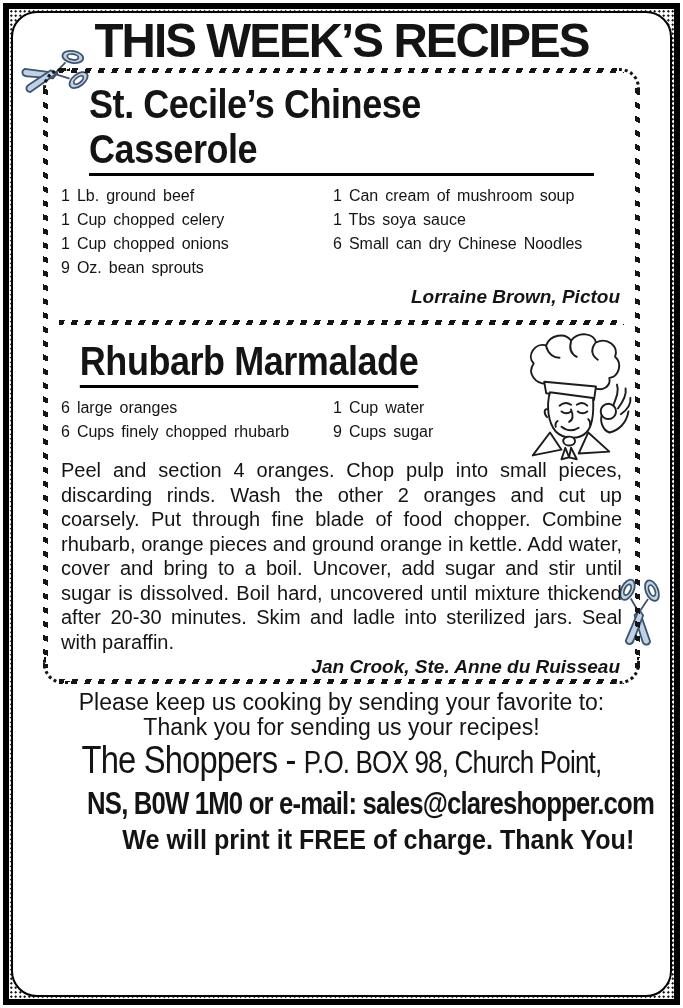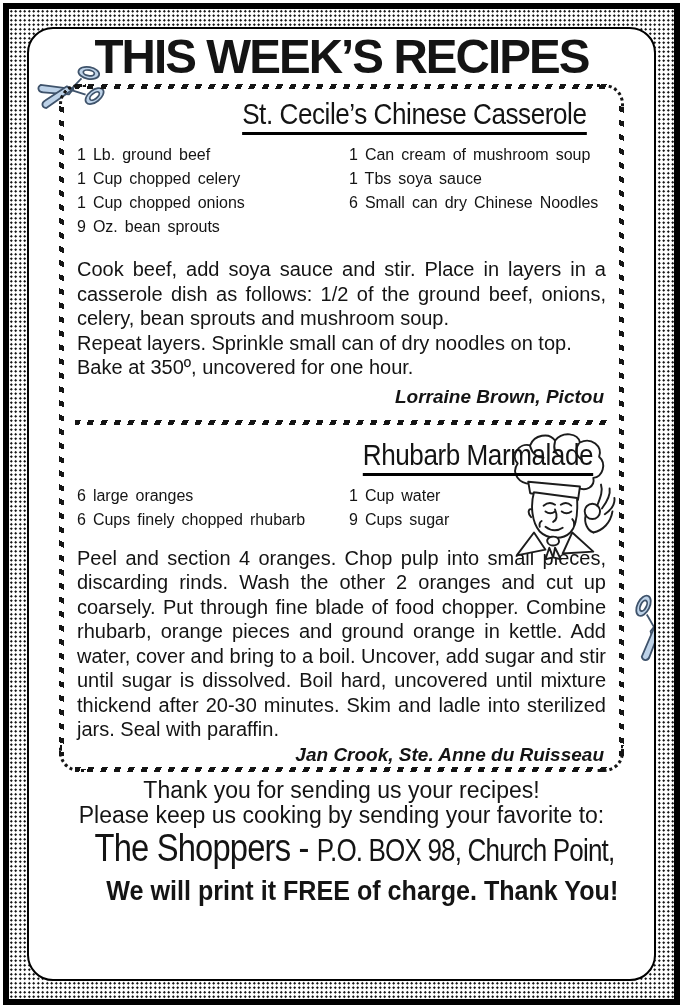--- a/index.html
+++ b/index.html
@@ -2,21 +2,21 @@
 <html><head>
 <meta charset="utf-8">
 <style>
   html,body{margin:0;padding:0;background:#fff;}
   body{width:683px;height:1008px;position:relative;font-family:"Liberation Sans",sans-serif;color:#141414;overflow:hidden;}
   .frame{position:absolute;inset:0;background:#fff;padding:3px;box-sizing:border-box;}
   .black-border{width:100%;height:100%;box-sizing:border-box;border:6px solid #000;
     background-color:#fff;
     background-image:radial-gradient(circle,#000 0.9px,transparent 1.1px);
     background-size:4.5px 4.5px;
-    padding:18px;}
+    padding:2px;}
   .paper{width:100%;height:100%;box-sizing:border-box;background:#fff;border:2px solid #000;
     border-radius:26px;position:relative;overflow:hidden;padding:0 16px;}
 
   h1.title{margin:4px 0 0 0;text-align:center;font-size:49px;line-height:0.94;font-weight:bold;
     letter-spacing:-2px;transform:scaleX(0.97);transform-origin:center;}
 
   
   .recipes-box{position:relative;margin:5px 14px 2px 14px;padding:10px 18px 4px 18px;}
   .d-edge-h{position:absolute;height:5px;left:16px;right:16px;
     background:repeating-linear-gradient(112deg,#151515 0 5.5px,transparent 5.5px 12.5px);}
@@ -27,21 +27,21 @@
   .d-left{left:0;}
   .d-right{right:0;}
   .corner{position:absolute;width:24px;height:24px;}
   .c-tl{top:0;left:0;border-top:3px dotted #151515;border-left:3px dotted #151515;border-top-left-radius:20px;}
   .c-tr{top:0;right:0;border-top:3px dotted #151515;border-right:3px dotted #151515;border-top-right-radius:20px;}
   .c-bl{bottom:0;left:0;border-bottom:3px dotted #151515;border-left:3px dotted #151515;border-bottom-left-radius:20px;}
   .c-br{bottom:0;right:0;border-bottom:3px dotted #151515;border-right:3px dotted #151515;border-bottom-right-radius:20px;}
   .d-sep{height:5px;margin:12px -2px 0 -2px;
     background:repeating-linear-gradient(112deg,#151515 0 5.5px,transparent 5.5px 12.5px);}
 
-  h2.recipe-title{margin:4px 0 8px 0;text-align:right;font-size:29px;font-weight:normal;letter-spacing:-0.5px;}
+  h2.recipe-title{margin:4px 0 8px 0;text-align:left;font-size:40px;font-weight:bold;letter-spacing:-0.5px;}
   h2.recipe-title .u{display:inline-block;transform:scaleX(0.90);transform-origin:center;
     border-bottom:3px solid #000;padding-bottom:1px;}
 
   .ingredients{display:grid;font-size:16px;line-height:24px;word-spacing:0.16em;}
   .ing-1{grid-template-columns:272px 1fr;margin-top:2px;}
   .ing-2{grid-template-columns:272px 1fr;padding-right:128px;margin-top:6px;}
   .pre{white-space:pre-line;}
 
   .instructions{font-size:20px;line-height:24.5px;text-align:justify;margin:18px 0 0 0;}
   .attribution{text-align:right;font-size:19px;font-weight:bold;font-style:italic;margin:6px 2px 2px 0;}
@@ -118,23 +118,20 @@
           </h2>
           <div class="ingredients ing-1">
             <div class="pre">1 Lb. ground beef
 1 Cup chopped celery
 1 Cup chopped onions
 9 Oz. bean sprouts</div>
             <div class="pre">1 Can cream of mushroom soup
 1 Tbs soya sauce
 6 Small can dry Chinese Noodles</div>
           </div>
-          <p class="instructions pre">Cook beef, add soya sauce and stir. Place in layers in a casserole dish as follows: 1/2 of the ground beef, onions, celery, bean sprouts and mushroom soup.
-Repeat layers. Sprinkle small can of dry noodles on top.
-Bake at 350º, uncovered for one hour.</p>
           <p class="attribution">Lorraine Brown, Pictou</p>
         </section>
 
         <div class="d-sep"></div>
 
         <section class="recipe">
           <svg class="chef" viewBox="0 0 130 140">
             <g stroke="#1c1c1c" stroke-width="2" fill="none" stroke-linecap="round" stroke-linejoin="round">
               <path fill="#fff" d="M40 55 C26 56 18 44 25 34 C17 26 26 12 38 15 C42 4 58 1 64 10 C72 0 88 2 90 12 C102 6 114 16 110 27 C118 34 114 48 104 49 C106 58 96 64 88 59 C72 63 52 61 40 55 Z"></path>
               <path d="M38 16 C40 24 46 28 52 28"></path>
@@ -172,22 +169,23 @@
 6 Cups finely chopped rhubarb</div>
             <div class="pre">1 Cup water
 9 Cups sugar</div>
           </div>
           <p class="instructions pre" style="margin-top:14px;">Peel and section 4 oranges. Chop pulp into small pieces, discarding rinds. Wash the other 2 oranges and cut up coarsely. Put through fine blade of food chopper. Combine rhubarb, orange pieces and ground orange in kettle. Add water, cover and bring to a boil. Uncover, add sugar and stir until sugar is dissolved. Boil hard, uncovered until mixture thickend after 20-30 minutes. Skim and ladle into sterilized jars. Seal with paraffin.</p>
           <p class="attribution" style="margin-top:2px;">Jan Crook, Ste. Anne du Ruisseau</p>
         </section>
       </div>
 
       <div class="footer">
+        <p class="f-line f-keep">Please keep us cooking by sending your favorite to:</p>
         <p class="f-line f-thanks">Thank you for sending us your recipes!</p>
-        <p class="f-line f-keep">Please keep us cooking by sending your favorite to:</p>
         <p class="f-line f-shoppers"><span class="wrap"><span class="big">The Shoppers - </span><span class="small">P.O. BOX 98, Church Point,</span></span></p>
+        <p class="f-line f-address"><span class="wrap">NS, B0W 1M0 or e-mail: sales@clareshopper.com</span></p>
         <p class="f-line f-free"><span class="wrap">We will print it FREE of charge. Thank You!</span></p>
 
       </div>
 
     </div>
   </div>
 </div>
 
 </body></html>

